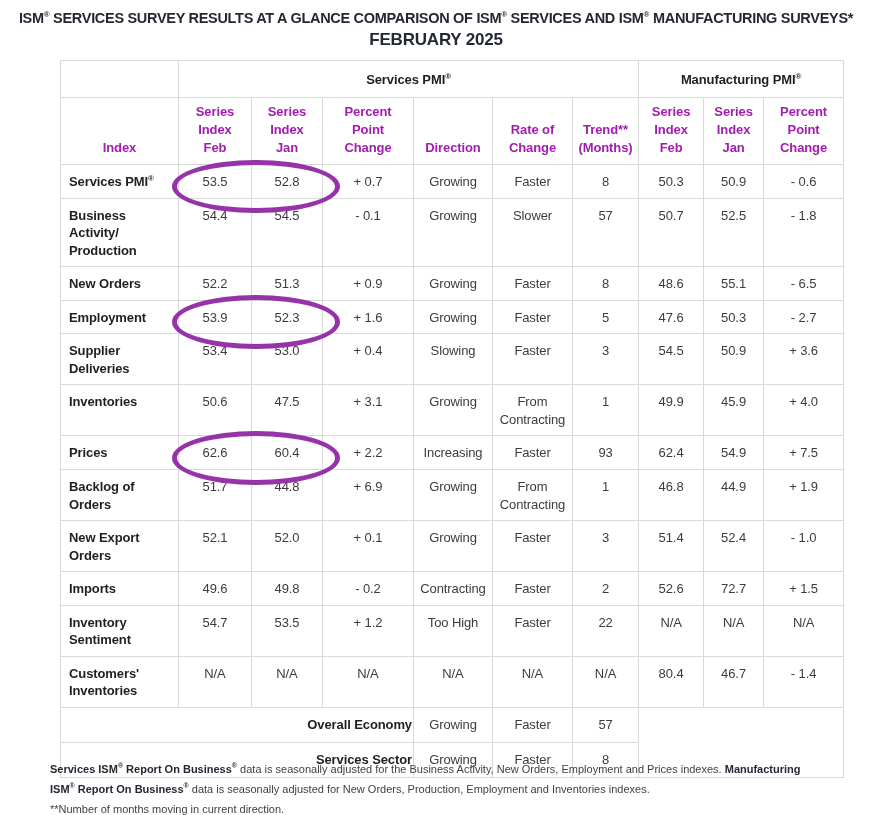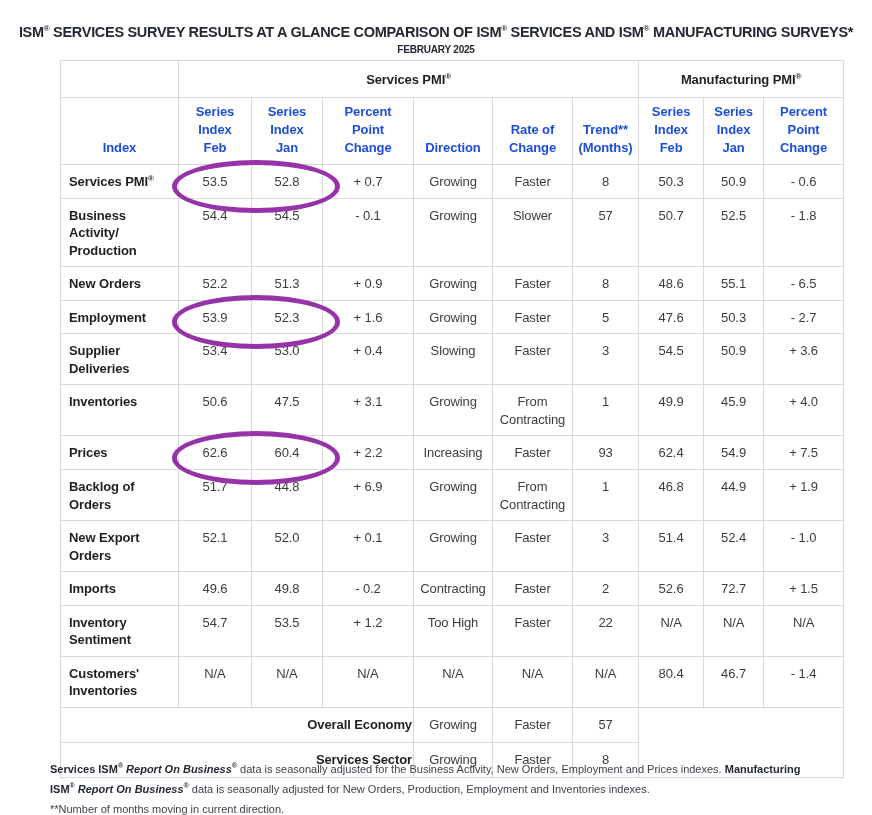--- a/index.html
+++ b/index.html
@@ -5,36 +5,36 @@
   html,body{margin:0;padding:0;background:#ffffff;}
   .page{
     position:relative;
     width:872px;height:815px;
     background:#ffffff;
     font-family:"Liberation Sans","DejaVu Sans",sans-serif;
     color:#231f20;
     overflow:hidden;
   }
   .title{
-    padding-top:24px;
+    padding-top:10px;
     text-align:center;
     font-weight:bold;
     font-size:14.5px;
     letter-spacing:-0.3px;
     color:#232832;
   }
   .title sup, .group sup, .rowlabel sup{
     font-size:8px;
     vertical-align:super;
     line-height:0;
   }
   .subtitle{
     text-align:center;
     font-weight:bold;
-    font-size:10px;
+    font-size:17px;
     margin-top:4px;
     color:#232832;
     letter-spacing:-0.2px;
   }
   .table-wrap{
     position:absolute;
     left:60px;top:60px;
     width:783px;
   }
   table{
@@ -57,21 +57,21 @@
     font-size:13px;
   }
   th.colh{
     font-weight:bold;
     text-align:center;
     vertical-align:bottom;
     white-space:pre-line;
     line-height:1.38;
     height:58px;
     padding-bottom:7px;
-    color:#1d4ed8;
+    color:#a21caf;
   }
   td.rowlabel{
     font-weight:bold;
     text-align:left;
     vertical-align:top;
     padding:8px 4px 7px 8px;
     white-space:pre-line;
     line-height:1.35;
     color:#1f1f1f;
   }
@@ -97,21 +97,21 @@
   }
   .footnotes{
     position:absolute;
     left:50px;top:760px;
     width:772px;
     font-size:11px;
     line-height:1.8;
     color:#3d4149;
   }
   .fn-b{font-weight:bold;color:#232832;}
-  .fn-i{font-style:italic;}
+  .fn-i{}
   .footnotes sup{font-size:7px;vertical-align:super;line-height:0;}
   .fn2{margin-top:0px;}
 </style>
 </head>
 <body>
 
 <div class="page">
 
   <div class="title"><span>ISM</span><sup>®</sup><span> SERVICES SURVEY RESULTS AT A GLANCE COMPARISON OF ISM</span><sup>®</sup><span> SERVICES AND ISM</span><sup>®</sup><span> MANUFACTURING SURVEYS*</span></div>
 

